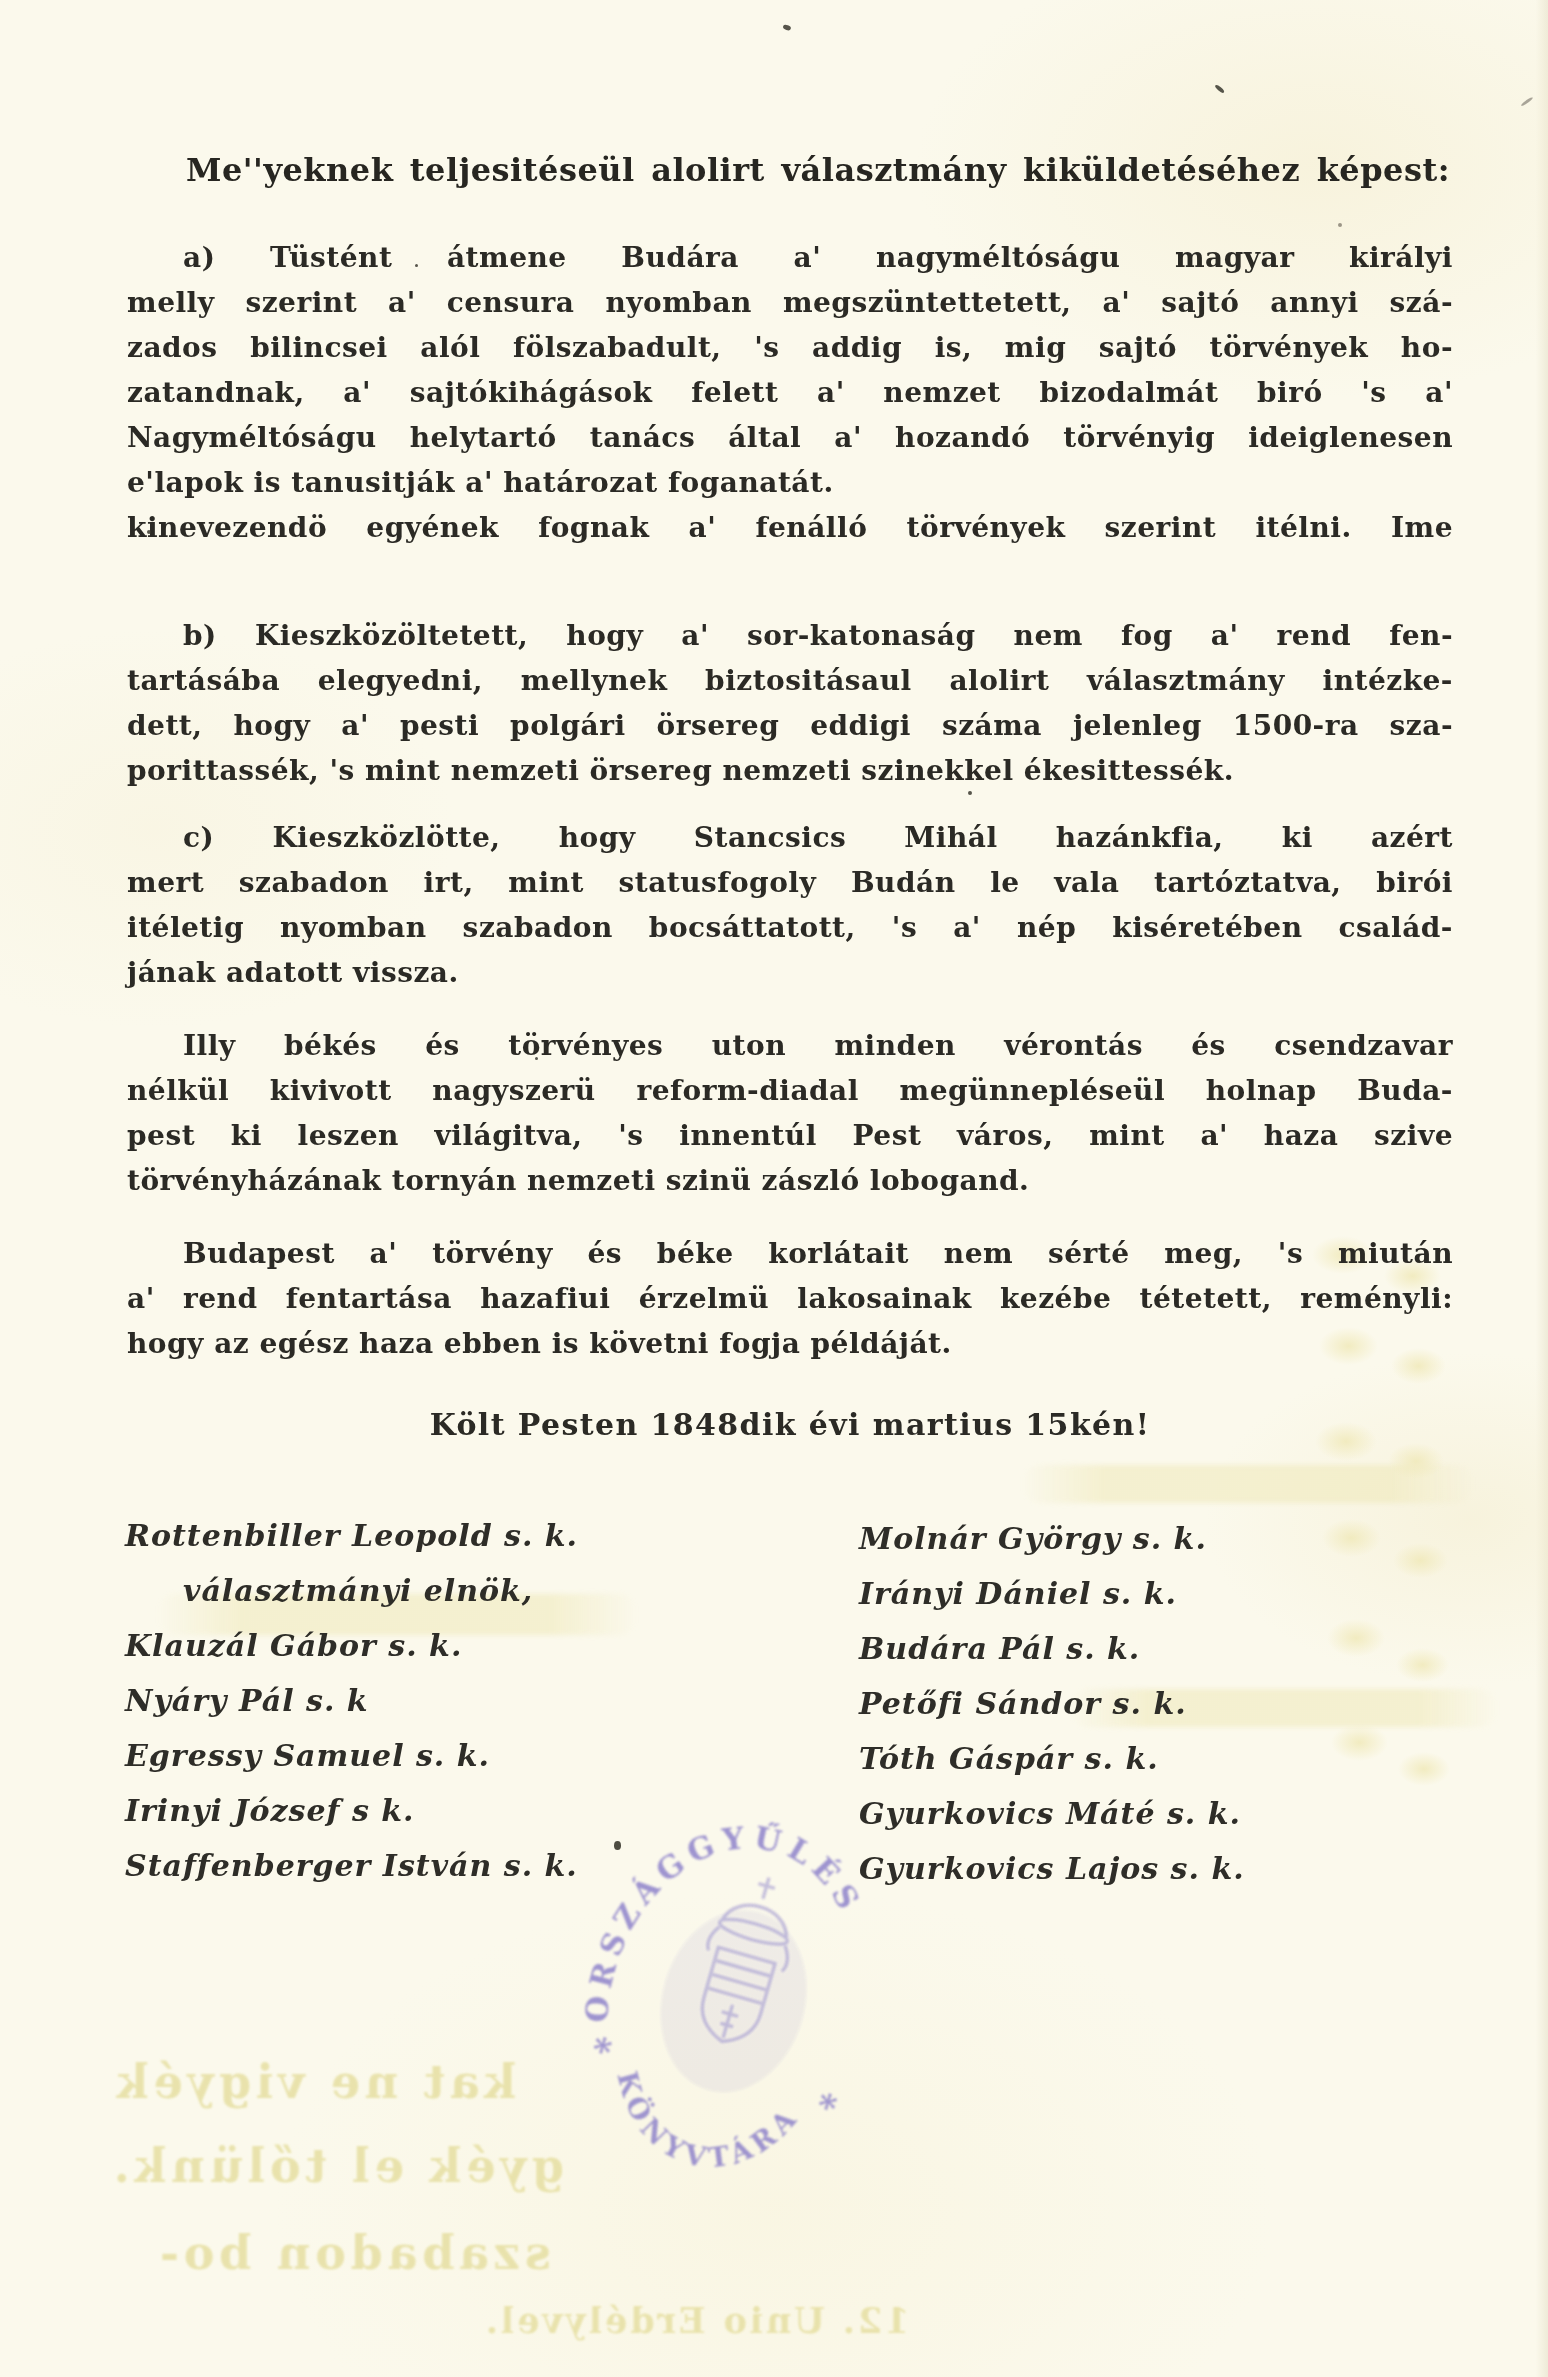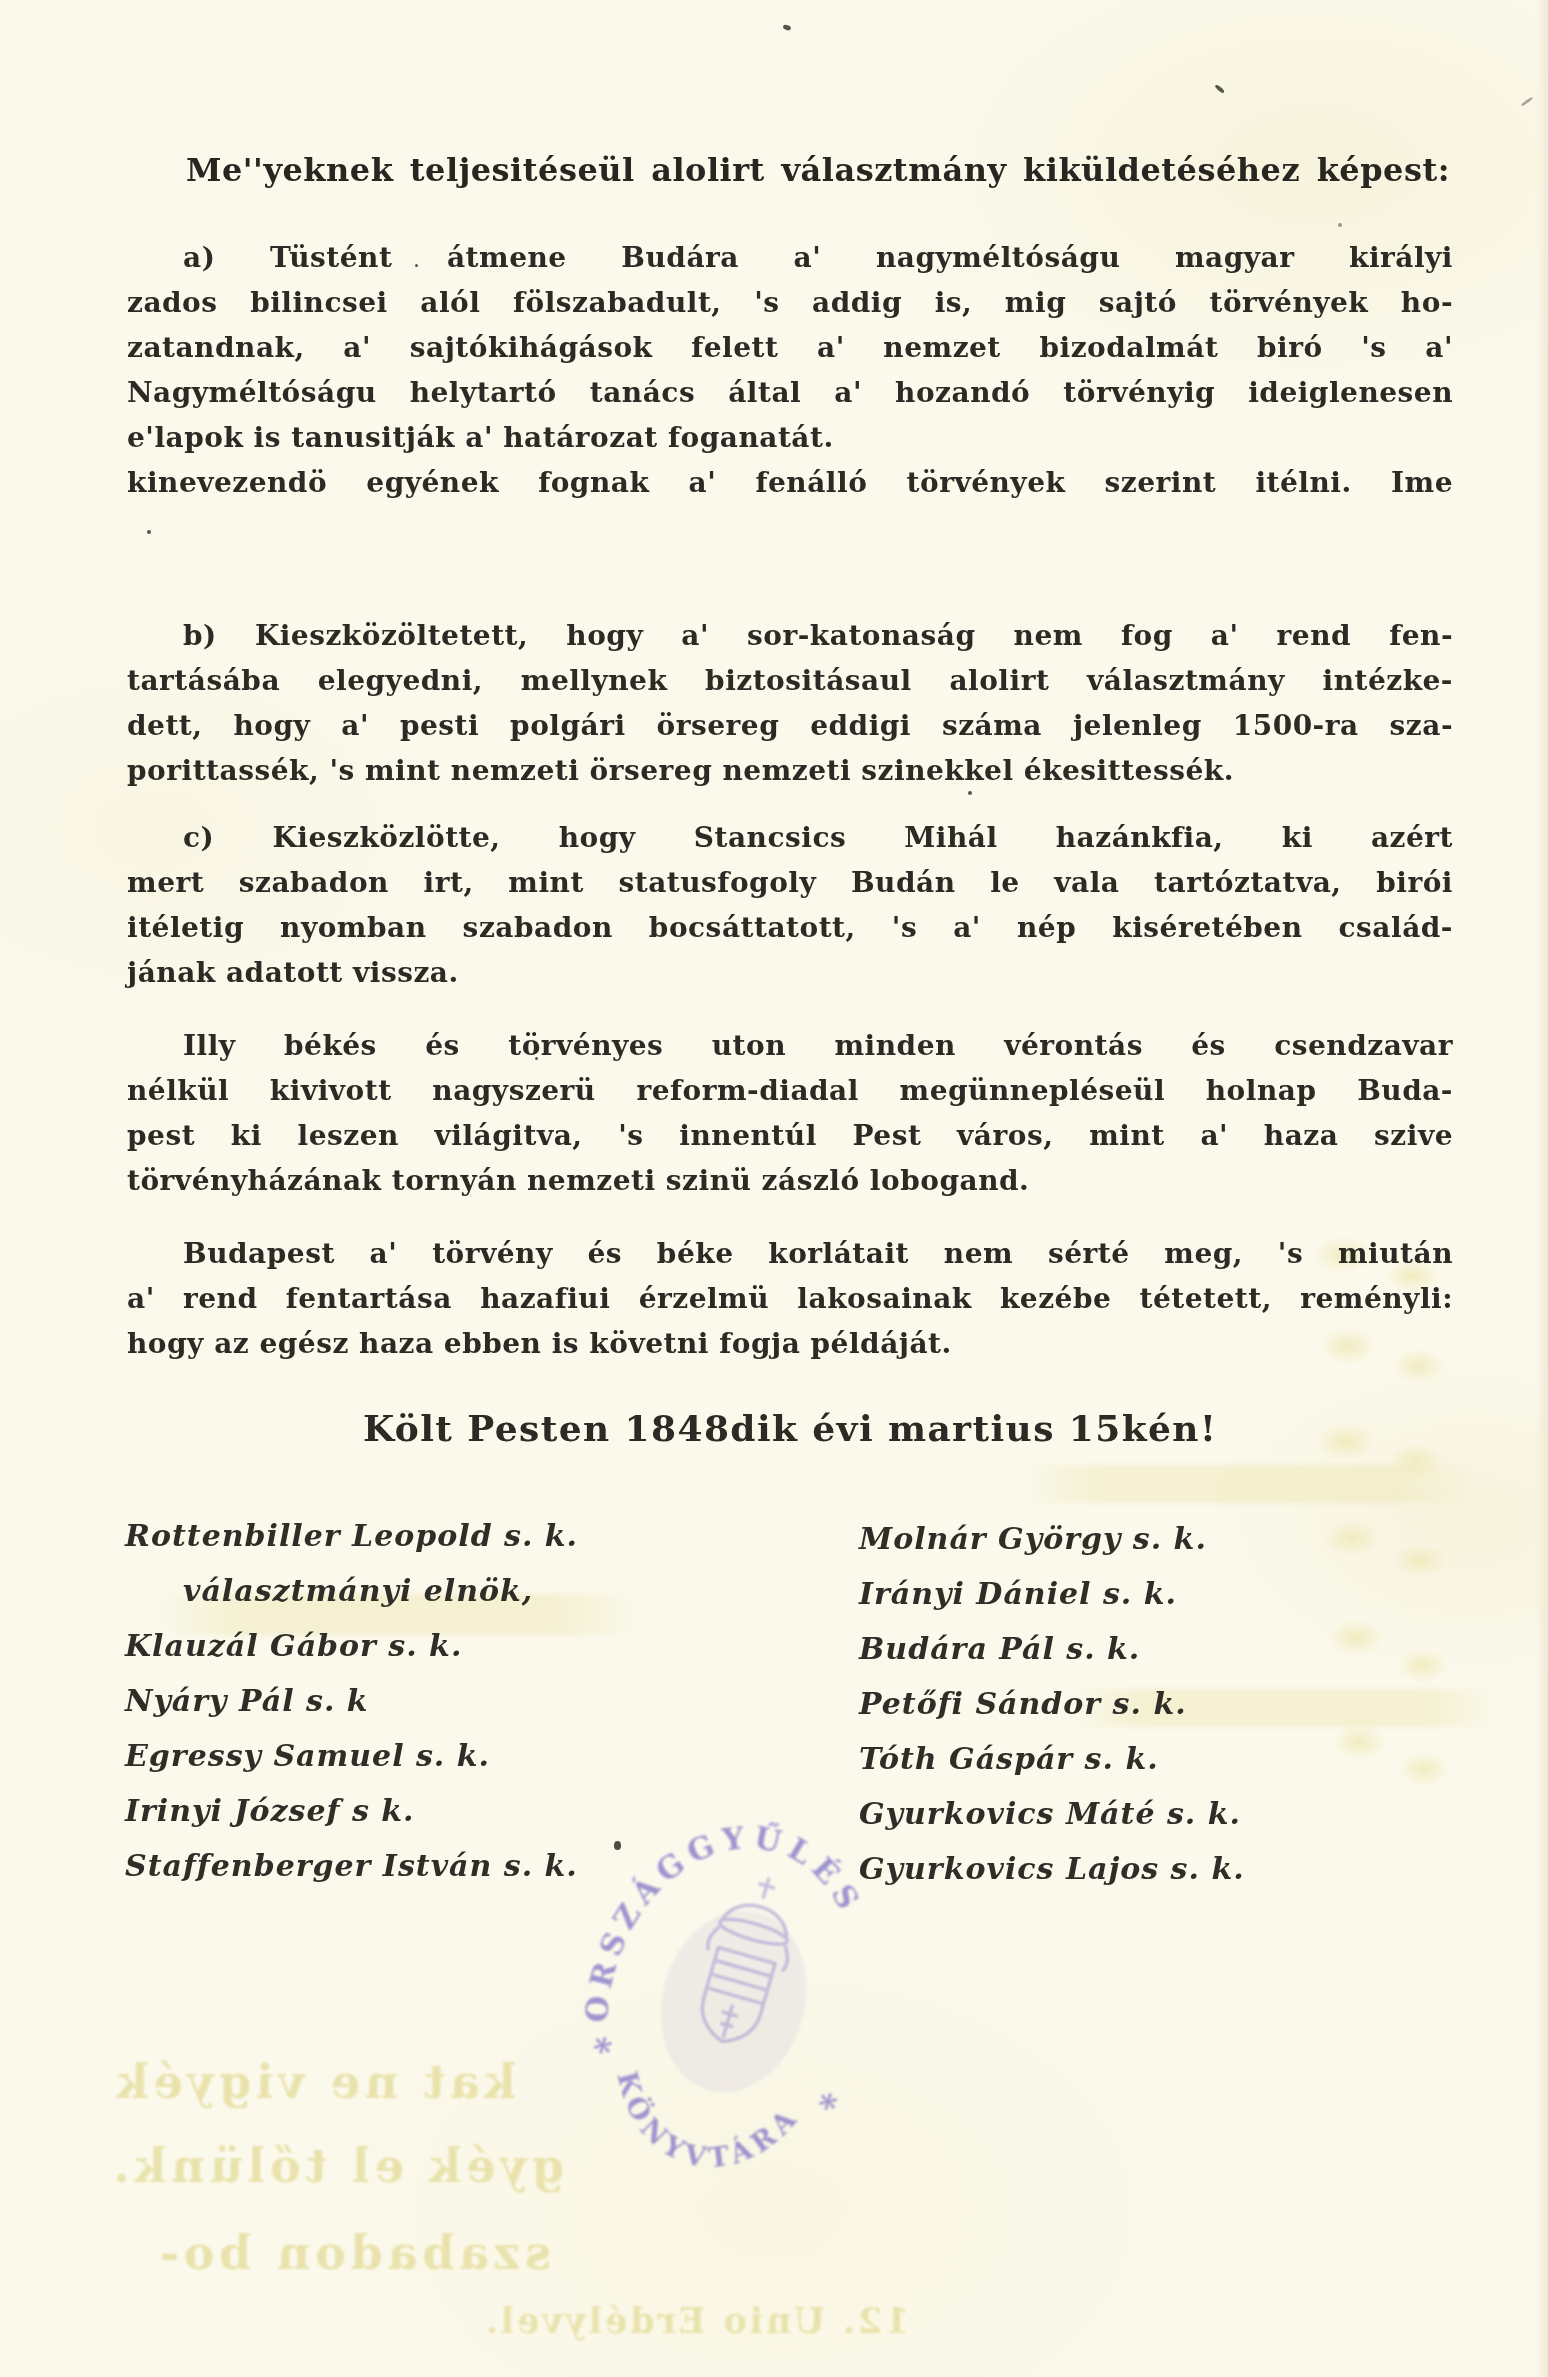--- a/index.html
+++ b/index.html
@@ -20,21 +20,21 @@
     font-size:32px;font-weight:700;color:#272621;letter-spacing:0.5px;
     text-align:justify;text-align-last:justify;
   }
   .para{position:absolute;left:127px;width:1326px;color:#2b2a25;}
   .para .ln{font-size:28px;font-weight:700;line-height:45px;height:45px;
     text-align:justify;text-align-last:justify;letter-spacing:0.5px;}
   .para .ln.first{text-indent:56px;}
   .para .ln.last{text-align-last:left;}
   .dateline{
     position:absolute;left:127px;top:1407px;width:1326px;text-align:center;
-    font-size:36px;font-weight:700;letter-spacing:1.4px;color:#2b2a25;
+    font-size:30px;font-weight:700;letter-spacing:1.4px;color:#2b2a25;
   }
   .sigcol{position:absolute;font-style:italic;font-weight:700;font-size:30px;
     color:#2e2d28;letter-spacing:1px;}
   .sigcol .sig{height:55px;line-height:55px;white-space:nowrap;}
   .sigcol .sig.indent{padding-left:58px;}
   #sig-left{left:125px;top:1508px;}
   #sig-right{left:859px;top:1511px;}
   .stamp{position:absolute;left:590px;top:1802px;width:295px;height:371px;
     transform:rotate(16deg);opacity:.93;}
   .ghost{position:absolute;font-weight:700;color:#e6dfa2;white-space:nowrap;
@@ -62,20 +62,21 @@
   <div class="blob" style="left:1393px;top:1543px;width:55px;height:35px;"></div>
   <div class="blob" style="left:1327px;top:1619px;width:58px;height:38px;"></div>
   <div class="blob" style="left:1396px;top:1648px;width:53px;height:34px;"></div>
   <div class="blob" style="left:1331px;top:1724px;width:57px;height:37px;"></div>
   <div class="blob" style="left:1398px;top:1752px;width:52px;height:34px;"></div>
 
   <div class="heading">Me''yeknek teljesitéseül alolirt választmány kiküldetéséhez képest:</div>
 
   <div class="para" style="top:235px;">
     <div class="ln first">a) Tüstént átmene Budára a' nagyméltóságu magyar királyi</div>
+    <div class="ln">melly szerint a' censura nyomban megszüntettetett, a' sajtó annyi szá-</div>
     <div class="ln">zados bilincsei alól fölszabadult, 's addig is, mig sajtó törvények ho-</div>
     <div class="ln">zatandnak, a' sajtókihágások felett a' nemzet bizodalmát biró 's a'</div>
     <div class="ln">Nagyméltóságu helytartó tanács által a' hozandó törvényig ideiglenesen</div>
     <div class="ln last">e'lapok is tanusitják a' határozat foganatát.</div>
     <div class="ln">kinevezendö egyének fognak a' fenálló törvények szerint itélni. Ime</div>
   </div>
 
   <div class="para" style="top:613px;">
     <div class="ln first">b) Kieszközöltetett, hogy a' sor-katonaság nem fog a' rend fen-</div>
     <div class="ln">tartásába elegyedni, mellynek biztositásaul alolirt választmány intézke-</div>

